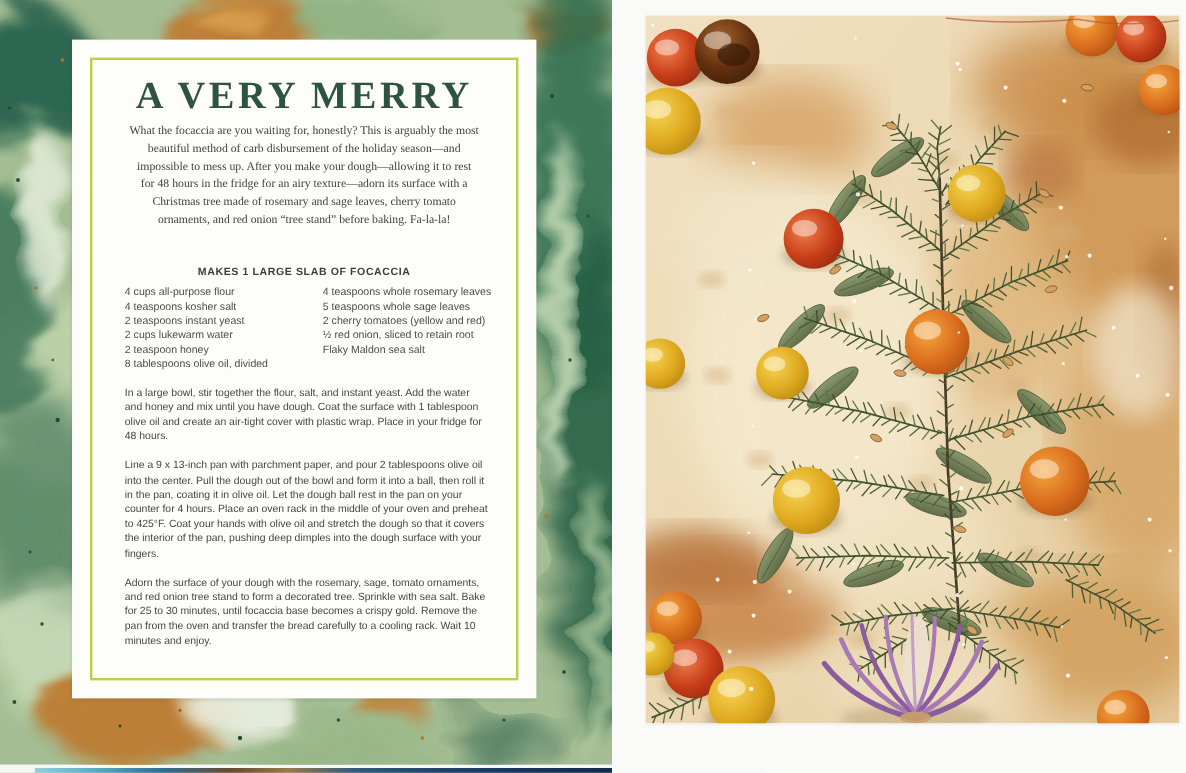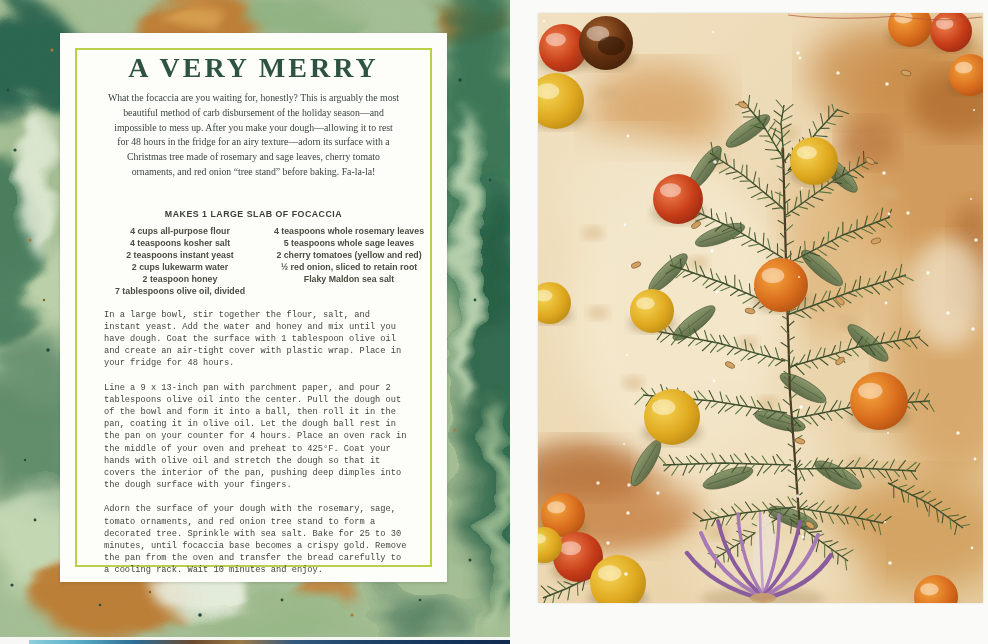--- a/index.html
+++ b/index.html
@@ -14,40 +14,40 @@
   .recipe-card{
     position:absolute;left:60px;top:33px;width:387px;height:549px;
     background:#fdfdfa;box-shadow:0 1px 3px rgba(40,50,40,.18);
   }
   .card-border{position:absolute;inset:15px;border:2px solid #bccf4a;}
   .card-content{
     position:absolute;inset:17px;display:flex;flex-direction:column;align-items:center;
     text-align:center;color:#3b4038;
   }
   .recipe-title{
-    margin-top:4px;font-family:"Liberation Serif","DejaVu Serif",serif;font-weight:bold;
-    font-size:28px;line-height:27px;letter-spacing:3px;color:#2e5342;
+    margin-top:16px;font-family:"Liberation Serif","DejaVu Serif",serif;font-weight:bold;
+    font-size:32px;line-height:27px;letter-spacing:3px;color:#2e5342;
   }
   .recipe-intro{
     margin-top:10px;width:292px;
     font-family:"Liberation Serif","DejaVu Serif",serif;
     font-size:9.8px;line-height:14.8px;color:#39423c;
   }
   .yield-heading{
     margin-top:19px;font-size:8.8px;font-weight:bold;letter-spacing:.5px;color:#3a3f37;
   }
   .ingredients{
     margin-top:6px;display:flex;width:100%;text-align:left;
   }
-  .ing-col{list-style:none;margin:0;padding:0;font-size:8.8px;font-weight:bold;
-    line-height:12px;color:#4a4e42;text-align:center;}
+  .ing-col{list-style:none;margin:0;padding:0;font-size:8.8px;font-weight:normal;
+    line-height:12px;color:#4a4e42;}
   .ing-col.c1{width:152px;margin-left:27px;}
   .ing-col.c2{width:160px;margin-left:13px;}
   .steps{width:304px;align-self:flex-start;margin-left:27px;text-align:left;}
-  .step{margin:0;margin-top:12px;font-size:8.7px;line-height:12.2px;color:#44473e;font-family:Liberation Mono, monospace;}
+  .step{margin:0;margin-top:12px;font-size:8.7px;line-height:12.2px;color:#44473e;}
   .step + .step{}
   
   .right-page{position:absolute;left:510px;top:0;width:478px;height:644px;background:#fafaf8;}
   .photo-frame{position:absolute;left:28px;top:13px;width:445px;height:590px;overflow:hidden;
     box-shadow:0 0 2px rgba(0,0,0,.12);}
   
   .next-page-strip{
     position:absolute;left:29px;top:640px;width:481px;height:4px;
     background:linear-gradient(90deg,#8fd0dd 0%,#5aaec6 10%,#2d6e96 22%,#6b4a2f 34%,
       #9a7a46 44%,#355a80 55%,#1f4468 70%,#16365c 85%,#102b4e 100%);
@@ -129,21 +129,21 @@
       </div>
       <p class="recipe-intro">What the focaccia are you waiting for, honestly? This is arguably the most beautiful method of carb disbursement of the holiday season—and impossible to mess up. After you make your dough—allowing it to rest for 48 hours in the fridge for an airy texture—adorn its surface with a Christmas tree made of rosemary and sage leaves, cherry tomato ornaments, and red onion “tree stand” before baking. Fa-la-la!</p>
       <div class="yield-heading">MAKES 1 LARGE SLAB OF FOCACCIA</div>
       <div class="ingredients">
         <ul class="ing-col c1">
           <li>4 cups all-purpose flour</li>
           <li>4 teaspoons kosher salt</li>
           <li>2 teaspoons instant yeast</li>
           <li>2 cups lukewarm water</li>
           <li>2 teaspoon honey</li>
-          <li>7 tablespoons olive oil, divided</li>
+          <li>8 tablespoons olive oil, divided</li>
         </ul>
         <ul class="ing-col c2">
           <li>4 teaspoons whole rosemary leaves</li>
           <li>5 teaspoons whole sage leaves</li>
           <li>2 cherry tomatoes (yellow and red)</li>
           <li>½ red onion, sliced to retain root</li>
           <li>Flaky Maldon sea salt</li>
         </ul>
       </div>
       <div class="steps">

